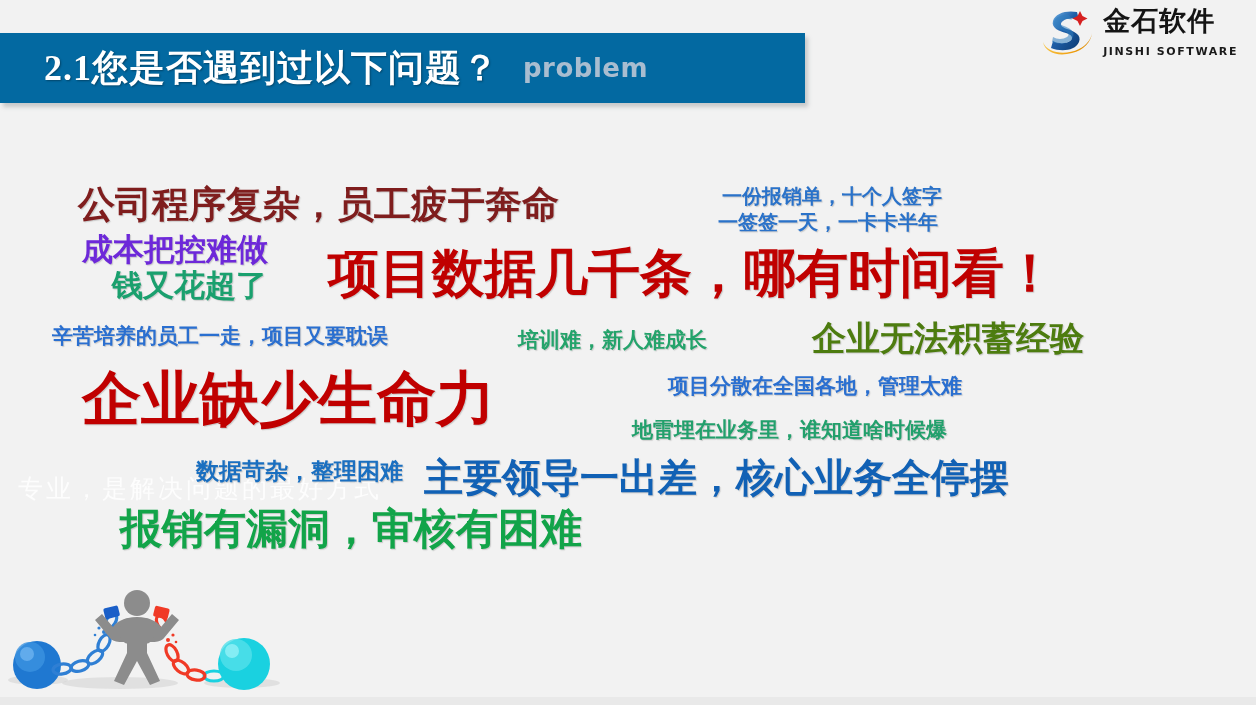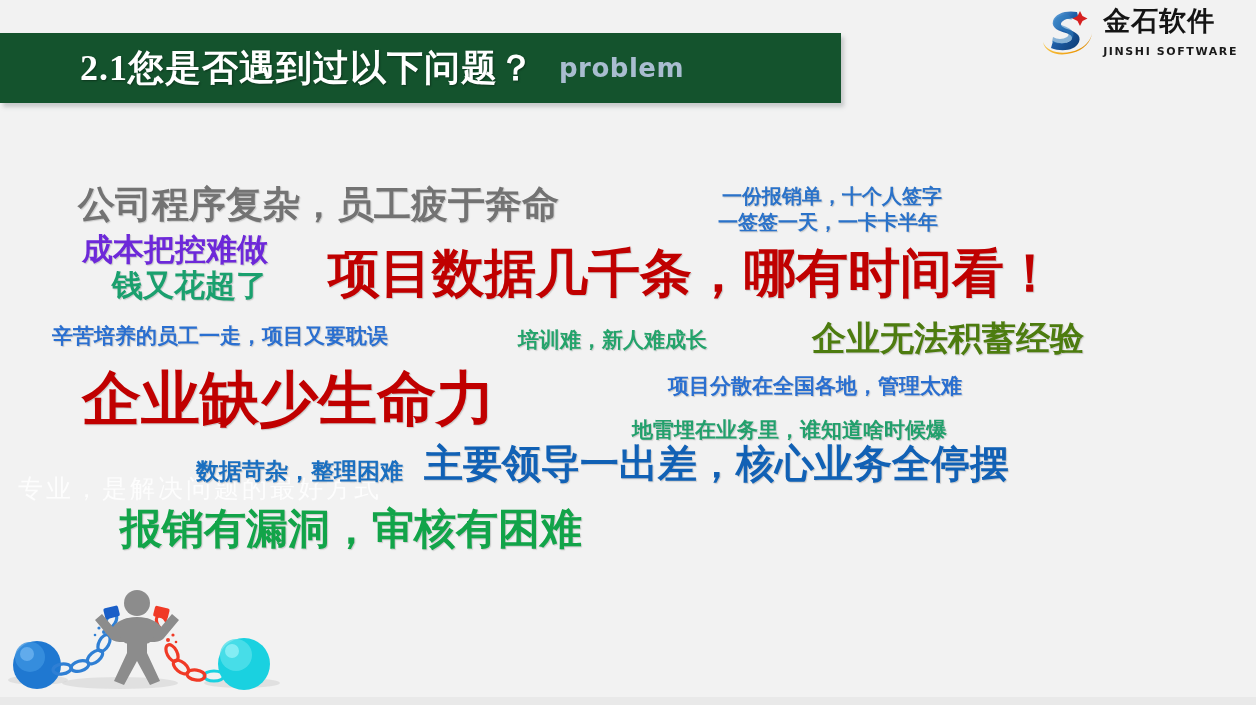--- a/index.html
+++ b/index.html
@@ -134,21 +134,21 @@
     width: 1256px;
     height: 8px;
     background: #e9e9e9;
   }
 </style>
 </head>
 <body>
 
 <div id="slide" style="background: rgb(242, 242, 242);">
 
-  <div id="title-bar" style="background: #14532d; padding-left: 36px;">
+  <div id="title-bar" style="background: #0369a1;">
     <div id="title-text">2.1您是否遇到过以下问题？</div>
     <div id="title-sub">problem</div>
   </div>
 
   <div id="logo">
     <div id="logo-mark">
       <svg width="58" height="52" viewBox="0 0 58 52">
         <defs>
           <linearGradient id="gblue" x1="0" y1="0" x2="1" y2="1">
             <stop offset="0%" stop-color="#6fb3e8"></stop>
@@ -171,34 +171,34 @@
     </div>
     <div id="logo-words">
       <div id="logo-cn">金石软件</div>
       <div id="logo-en">JINSHI SOFTWARE</div>
     </div>
   </div>
 
   <div id="watermark">专业，是解决问题的最好方式</div>
 
   <div id="cloud">
-      <div class="w" style="left: 78px; top: 186px; font-size: 37px; color: #737373;">公司程序复杂，员工疲于奔命</div>
+      <div class="w" style="left: 78px; top: 186px; font-size: 37px; color: #7f1d1d;">公司程序复杂，员工疲于奔命</div>
       <div class="w" style="left: 722px; top: 186px; font-size: 20px; color: rgb(42, 114, 201);">一份报销单，十个人签字</div>
       <div class="w" style="left: 718px; top: 212px; font-size: 20px; color: rgb(42, 114, 201);">一签签一天，一卡卡半年</div>
       <div class="w" style="left: 82px; top: 234px; font-size: 31px; color: #6d28d9;">成本把控难做</div>
       <div class="w" style="left: 112px; top: 270px; font-size: 31px; color: rgb(26, 160, 110);">钱又花超了</div>
       <div class="w" style="left: 328px; top: 248px; font-size: 52px; color: rgb(192, 0, 0);">项目数据几千条，哪有时间看！</div>
       <div class="w" style="left: 52px; top: 326px; font-size: 21px; color: rgb(42, 111, 208);">辛苦培养的员工一走，项目又要耽误</div>
       <div class="w" style="left: 518px; top: 330px; font-size: 21px; color: rgb(36, 163, 107);">培训难，新人难成长</div>
       <div class="w" style="left: 812px; top: 322px; font-size: 34px; color: #4d7c0f;">企业无法积蓄经验</div>
       <div class="w" style="left: 82px; top: 370px; font-size: 59px; color: rgb(192, 0, 0);">企业缺少生命力</div>
       <div class="w" style="left: 668px; top: 376px; font-size: 21px; color: rgb(42, 111, 208);">项目分散在全国各地，管理太难</div>
       <div class="w" style="left: 632px; top: 420px; font-size: 21px; color: rgb(34, 160, 108);">地雷埋在业务里，谁知道啥时候爆</div>
       <div class="w" style="left: 196px; top: 460px; font-size: 23px; color: rgb(26, 111, 192);">数据苛杂，整理困难</div>
-      <div class="w" style="left: 424px; top: 444px; font-size: 39px; color: rgb(17, 97, 181);">主要领导一出差，核心业务全停摆</div>
+      <div class="w" style="left: 424px; top: 458px; font-size: 39px; color: rgb(17, 97, 181);">主要领导一出差，核心业务全停摆</div>
       <div class="w" style="left: 120px; top: 508px; font-size: 42px; color: rgb(18, 164, 73);">报销有漏洞，审核有困难</div>
     </div>
 
   <div id="illus">
     <svg width="330" height="110" viewBox="0 0 330 110">
 
       <ellipse cx="120" cy="98" rx="58" ry="6" fill="#d9d9d9" opacity="0.7"></ellipse>
       <ellipse cx="242" cy="98" rx="38" ry="5" fill="#d9d9d9" opacity="0.7"></ellipse>
       <ellipse cx="38" cy="95" rx="30" ry="5" fill="#d9d9d9" opacity="0.7"></ellipse>
 

